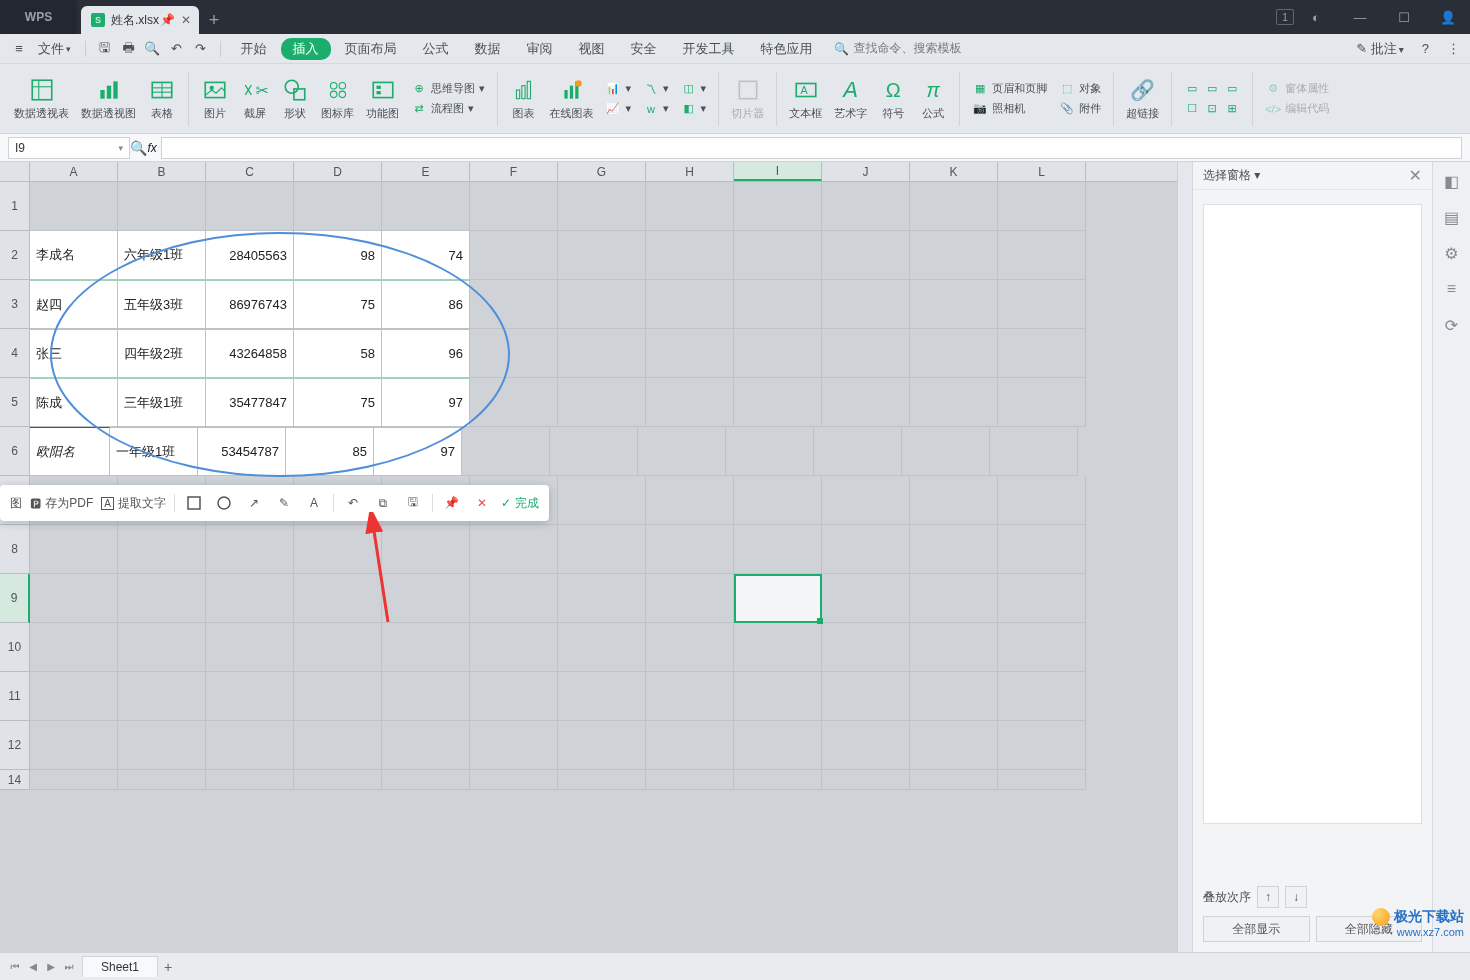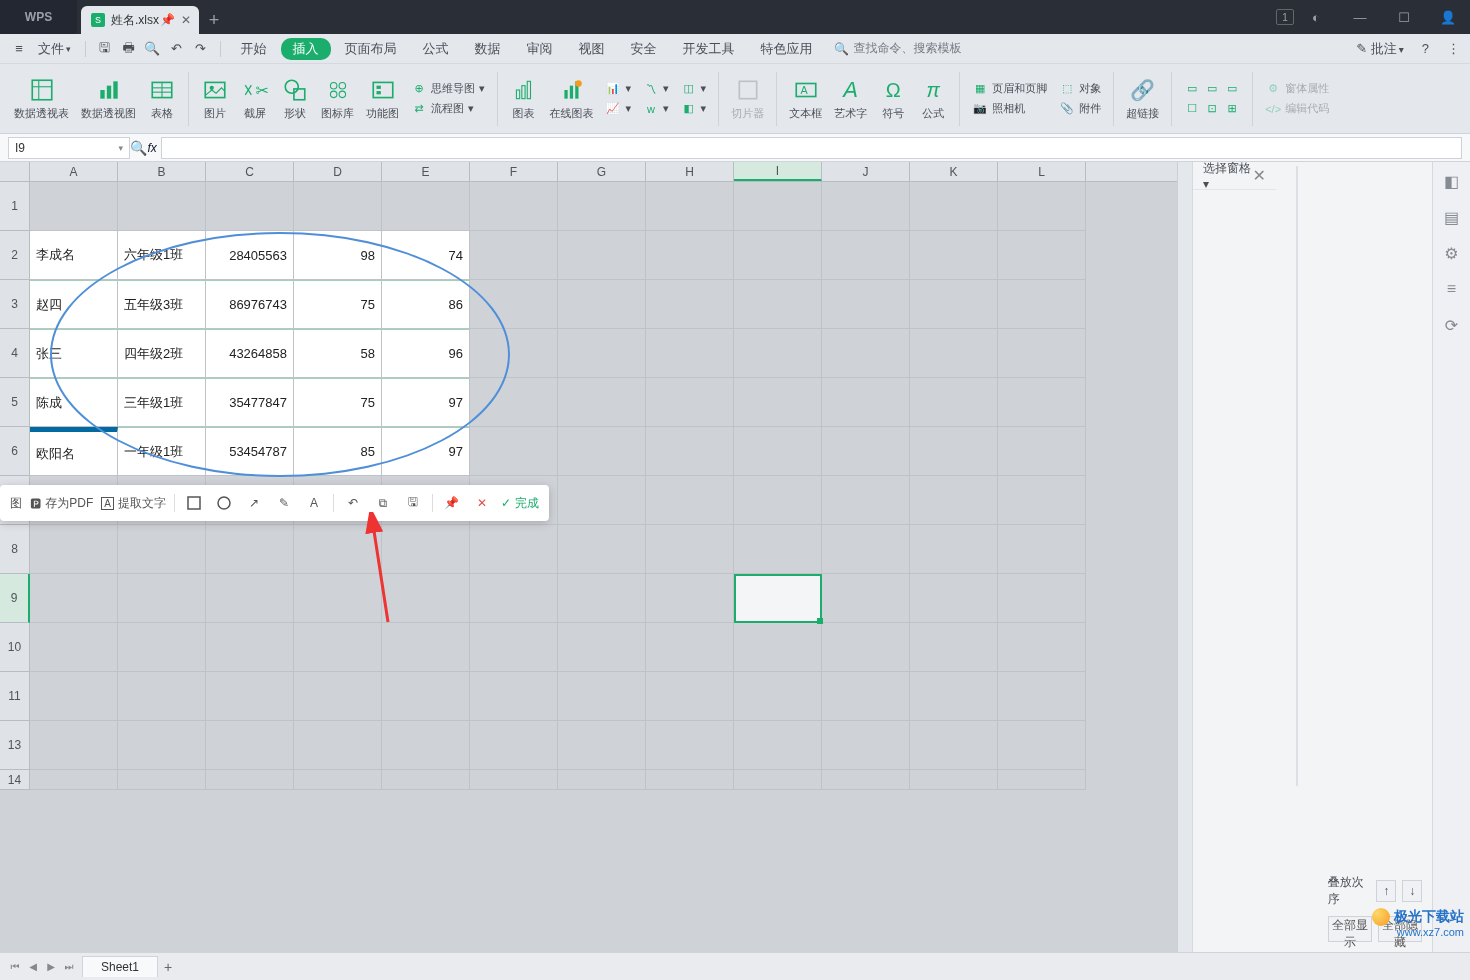--- a/index.html
+++ b/index.html
@@ -95,21 +95,21 @@
 .shot-toolbar .tsep { width:1px; height:18px; background:#ddd; }
 .shot-toolbar .txtbtn { display:flex; align-items:center; gap:4px; }
 .shot-toolbar .green { color:#1aad6c; }
 .shot-toolbar .red { color:#e34d4d; }
 .shot-toolbar .orange { color:#f29c1f; }
 
 
 .red-arrow { position:absolute; z-index:20; pointer-events:none; }
 
 
-.rightpanel { width:240px; background:#f3f4f6; border-left:1px solid #d5d9df; display:flex; flex-direction:row;gap:10px; }
+.rightpanel { width:240px; background:#f3f4f6; border-left:1px solid #d5d9df; display:flex; flex-direction:column;gap:10px; }
 .rightpanel .hdr { height:28px; display:flex; align-items:center; justify-content:space-between; padding:0 10px; border-bottom:1px solid #e2e5ea; }
 .rightpanel .hdr .title { font-size:12px; color:#4b5058; }
 .rightpanel .section-title { padding:10px 12px 6px; font-size:12px; color:#1aad6c; font-weight:bold; }
 .rightpanel .objbox { margin:4px 10px; height:620px; border:1px solid #dcdfe4; background:white; }
 .rightpanel .bottom-controls { margin-top:auto; padding:10px; display:flex; flex-direction:column; gap:8px; }
 .rightpanel .zorder { display:flex; align-items:center; gap:6px; font-size:12px; color:#4b5058; }
 .rightpanel .zorder .arrbtn { width:22px; height:22px; border:1px solid #cfd3d9; background:#f0f1f4; display:flex; align-items:center; justify-content:center; }
 .rightpanel .showbtns { display:flex; gap:6px; }
 .rightpanel .showbtns button { flex:1; height:26px; border:1px solid #cfd3d9; background:#f0f1f4; font-size:12px; color:#555; }
 
@@ -504,21 +504,21 @@
         <div class="cell" style="width:88px"></div>
             <div class="cell" style="width:88px"></div>
             <div class="cell" style="width:88px"></div>
             <div class="cell" style="width:88px"></div>
             <div class="cell" style="width:88px"></div>
             <div class="cell" style="width:88px"></div>
             <div class="cell" style="width:88px"></div>
       </div>
       <div class="gridrow">
         <div class="rowhdr">6</div>
-        <div class="cell white" style="width:88px;border-top:5px solid #0369a1;">欧阳名</div>
+        <div class="cell white" style="width:80px;border-top:1px solid #0369a1;font-style:italic;">欧阳名</div>
         <div class="cell white" style="width:88px;border-top:1px solid #9fd2b6;">一年级1班</div>
         <div class="cell white ralign" style="width:88px;border-top:1px solid #9fd2b6;">53454787</div>
         <div class="cell white ralign" style="width:88px;border-top:1px solid #9fd2b6;text-align:right;">85</div>
         <div class="cell white ralign" style="width:88px;border-top:1px solid #9fd2b6;">97</div>
         <div class="cell" style="width:88px"></div>
             <div class="cell" style="width:88px"></div>
             <div class="cell" style="width:88px"></div>
             <div class="cell" style="width:88px"></div>
             <div class="cell" style="width:88px"></div>
             <div class="cell" style="width:88px"></div>
@@ -594,21 +594,21 @@
             <div class="cell" style="width:88px"></div>
             <div class="cell" style="width:88px"></div>
             <div class="cell" style="width:88px"></div>
             <div class="cell" style="width:88px"></div>
             <div class="cell" style="width:88px"></div>
             <div class="cell" style="width:88px"></div>
             <div class="cell" style="width:88px"></div>
             <div class="cell" style="width:88px"></div>
           </div>
       <div class="gridrow">
-            <div class="rowhdr">13</div>
+            <div class="rowhdr">12</div>
             <div class="cell" style="width:88px"></div>
             <div class="cell" style="width:88px"></div>
             <div class="cell" style="width:88px"></div>
             <div class="cell" style="width:88px"></div>
             <div class="cell" style="width:88px"></div>
             <div class="cell" style="width:88px"></div>
             <div class="cell" style="width:88px"></div>
             <div class="cell" style="width:88px"></div>
             <div class="cell" style="width:88px"></div>
             <div class="cell" style="width:88px"></div>

